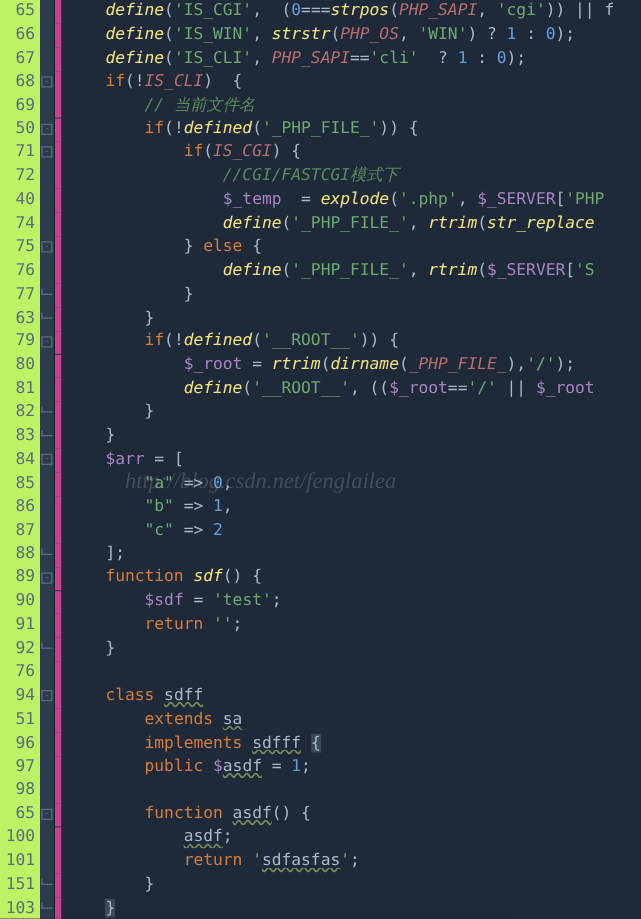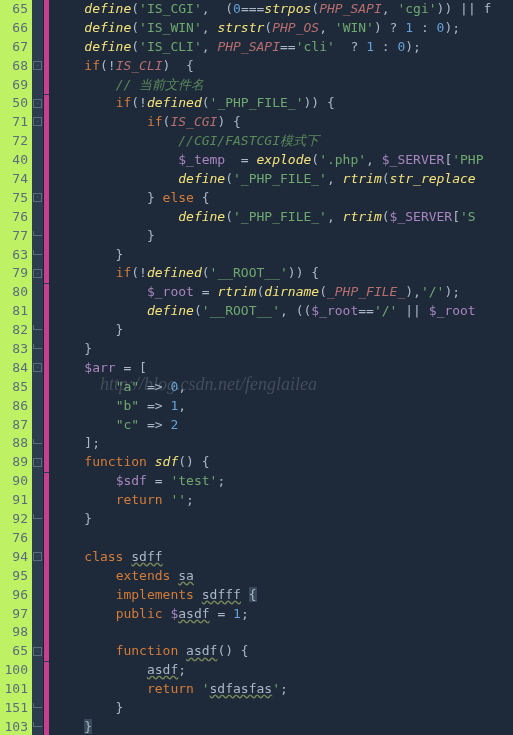--- a/index.html
+++ b/index.html
@@ -116,21 +116,21 @@
       <div>85</div>
       <div>86</div>
       <div>87</div>
       <div>88</div>
       <div>89</div>
       <div>90</div>
       <div>91</div>
       <div>92</div>
       <div>76</div>
       <div>94</div>
-      <div>95</div>
+      <div>51</div>
       <div>96</div>
       <div>97</div>
       <div>98</div>
       <div>65</div>
       <div>100</div>
       <div>101</div>
       <div>151</div>
       <div>103</div>
     </div>
   <div class="fold-col" id="foldcol">

